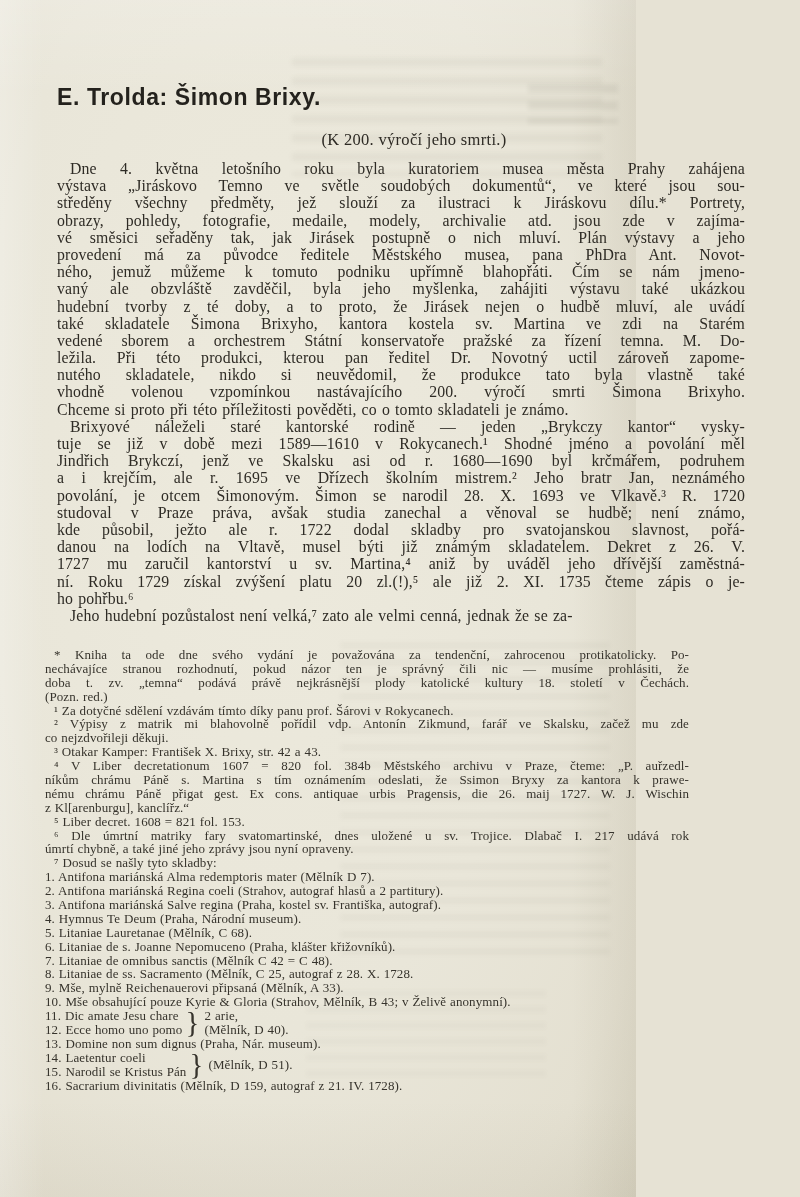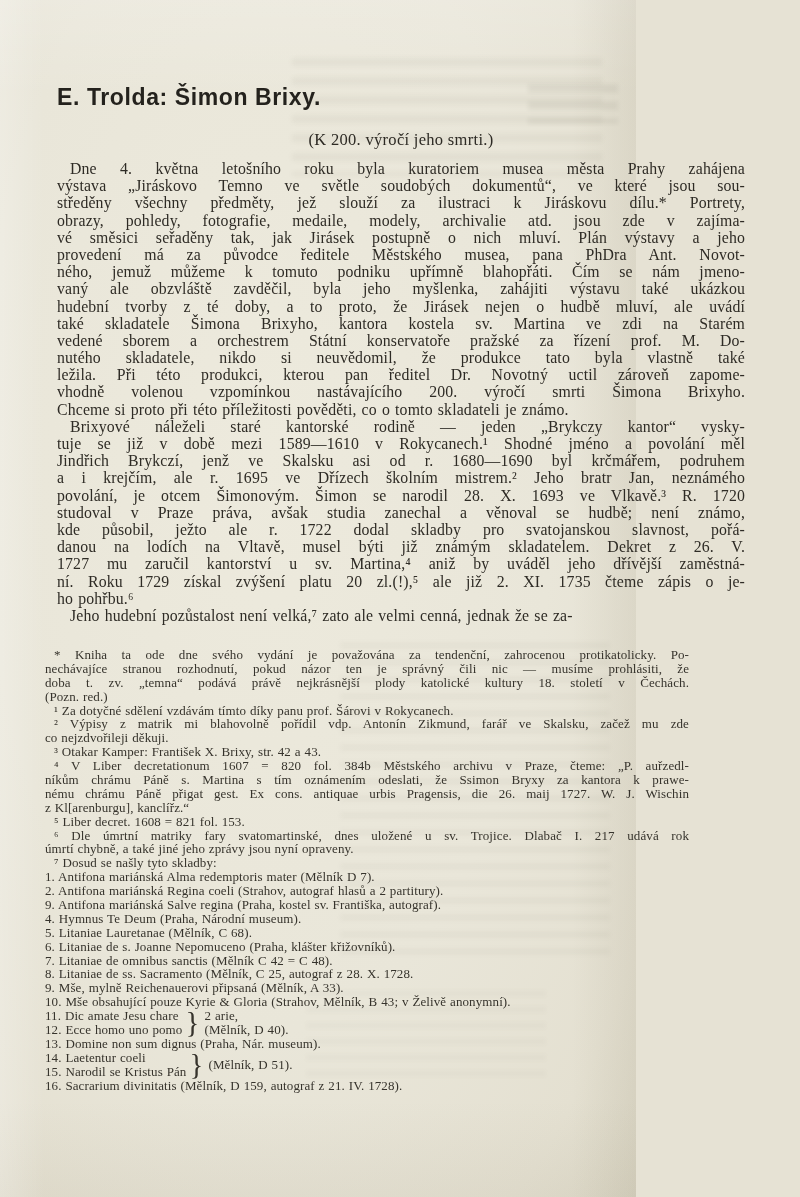--- a/index.html
+++ b/index.html
@@ -26,21 +26,21 @@
     background:repeating-linear-gradient(180deg, rgba(105,100,85,0.11) 0 7px, rgba(0,0,0,0) 7px 17px);}
   .a-low{top:990px;right:90px;width:240px;height:90px;opacity:.3;
     background:repeating-linear-gradient(180deg, rgba(105,100,85,0.11) 0 7px, rgba(0,0,0,0) 7px 16px);}
 
   .title{
     position:absolute;left:57px;top:84px;margin:0;
     font-family:"Liberation Sans", sans-serif;
     font-size:23px;font-weight:700;letter-spacing:.6px;color:#24221d;
   }
   .subtitle{
-    position:absolute;left:57px;top:130px;width:688px;
+    position:absolute;left:70px;top:130px;width:688px;
     text-align:center;font-size:16.5px;color:#2d2a24;letter-spacing:.3px;
   }
   .body-col{
     position:absolute;left:57px;top:160px;width:688px;
     font-size:15.8px;letter-spacing:.15px;word-spacing:1px;color:#2e2b25;
   }
   .body-col .line{height:17.2px;line-height:17.2px;}
   .line{
     text-align:justify;text-align-last:justify;overflow:visible;white-space:nowrap;
   }
@@ -83,23 +83,23 @@
         <div class="line">Dne 4. května letošního roku byla kuratoriem musea města Prahy zahájena</div>
         <div class="line">výstava „Jiráskovo Temno ve světle soudobých dokumentů“, ve které jsou sou-</div>
         <div class="line">středěny všechny předměty, jež slouží za ilustraci k Jiráskovu dílu.* Portrety,</div>
         <div class="line">obrazy, pohledy, fotografie, medaile, modely, archivalie atd. jsou zde v zajíma-</div>
         <div class="line">vé směsici seřaděny tak, jak Jirásek postupně o nich mluví. Plán výstavy a jeho</div>
         <div class="line">provedení má za původce ředitele Městského musea, pana PhDra Ant. Novot-</div>
         <div class="line">ného, jemuž můžeme k tomuto podniku upřímně blahopřáti. Čím se nám jmeno-</div>
         <div class="line">vaný ale obzvláště zavděčil, byla jeho myšlenka, zahájiti výstavu také ukázkou</div>
         <div class="line">hudební tvorby z té doby, a to proto, že Jirásek nejen o hudbě mluví, ale uvádí</div>
         <div class="line">také skladatele Šimona Brixyho, kantora kostela sv. Martina ve zdi na Starém</div>
-        <div class="line">vedené sborem a orchestrem Státní konservatoře pražské za řízení prof. M. Do-</div>
+        <div class="line">vedené sborem a orchestrem Státní konservatoře pražské za řízení temna. M. Do-</div>
+        <div class="line">ležila. Při této produkci, kterou pan ředitel Dr. Novotný uctil zároveň zapome-</div>
         <div class="line">nutého skladatele, nikdo si neuvědomil, že produkce tato byla vlastně také</div>
-        <div class="line">ležila. Při této produkci, kterou pan ředitel Dr. Novotný uctil zároveň zapome-</div>
         <div class="line">vhodně volenou vzpomínkou nastávajícího 200. výročí smrti Šimona Brixyho.</div>
         <div class="line">Chceme si proto při této příležitosti pověděti, co o tomto skladateli je známo.</div>
       </div>
     <div class="para">
         <div class="line">Brixyové náleželi staré kantorské rodině — jeden „Brykczy kantor“ vysky-</div>
         <div class="line">tuje se již v době mezi 1589—1610 v Rokycanech.¹ Shodné jméno a povolání měl</div>
         <div class="line">Jindřich Brykczí, jenž ve Skalsku asi od r. 1680—1690 byl krčmářem, podruhem</div>
         <div class="line">a i krejčím, ale r. 1695 ve Dřízech školním mistrem.² Jeho bratr Jan, neznámého</div>
         <div class="line">povolání, je otcem Šimonovým. Šimon se narodil 28. X. 1693 ve Vlkavě.³ R. 1720</div>
         <div class="line">studoval v Praze práva, avšak studia zanechal a věnoval se hudbě; není známo,</div>
@@ -145,21 +145,21 @@
         <div class="line">úmrtí chybně, a také jiné jeho zprávy jsou nyní opraveny.</div>
       </div>
     <div class="fn">
         <div class="line">⁷ Dosud se našly tyto skladby:</div>
       </div>
 
     <div class="works">
       <div>
           <div class="line left">1. Antifona mariánská Alma redemptoris mater (Mělník D 7).</div>
           <div class="line left">2. Antifona mariánská Regina coeli (Strahov, autograf hlasů a 2 partitury).</div>
-          <div class="line left">9. Antifona mariánská Salve regina (Praha, kostel sv. Františka, autograf).</div>
+          <div class="line left">3. Antifona mariánská Salve regina (Praha, kostel sv. Františka, autograf).</div>
           <div class="line left">4. Hymnus Te Deum (Praha, Národní museum).</div>
           <div class="line left">5. Litaniae Lauretanae (Mělník, C 68).</div>
           <div class="line left">6. Litaniae de s. Joanne Nepomuceno (Praha, klášter křižovníků).</div>
           <div class="line left">7. Litaniae de omnibus sanctis (Mělník C 42 = C 48).</div>
           <div class="line left">8. Litaniae de ss. Sacramento (Mělník, C 25, autograf z 28. X. 1728.</div>
           <div class="line left">9. Mše, mylně Reichenauerovi připsaná (Mělník, A 33).</div>
           <div class="line left">10. Mše obsahující pouze Kyrie &amp; Gloria (Strahov, Mělník, B 43; v Želivě anonymní).</div>
         </div>
 
       <div class="group">

